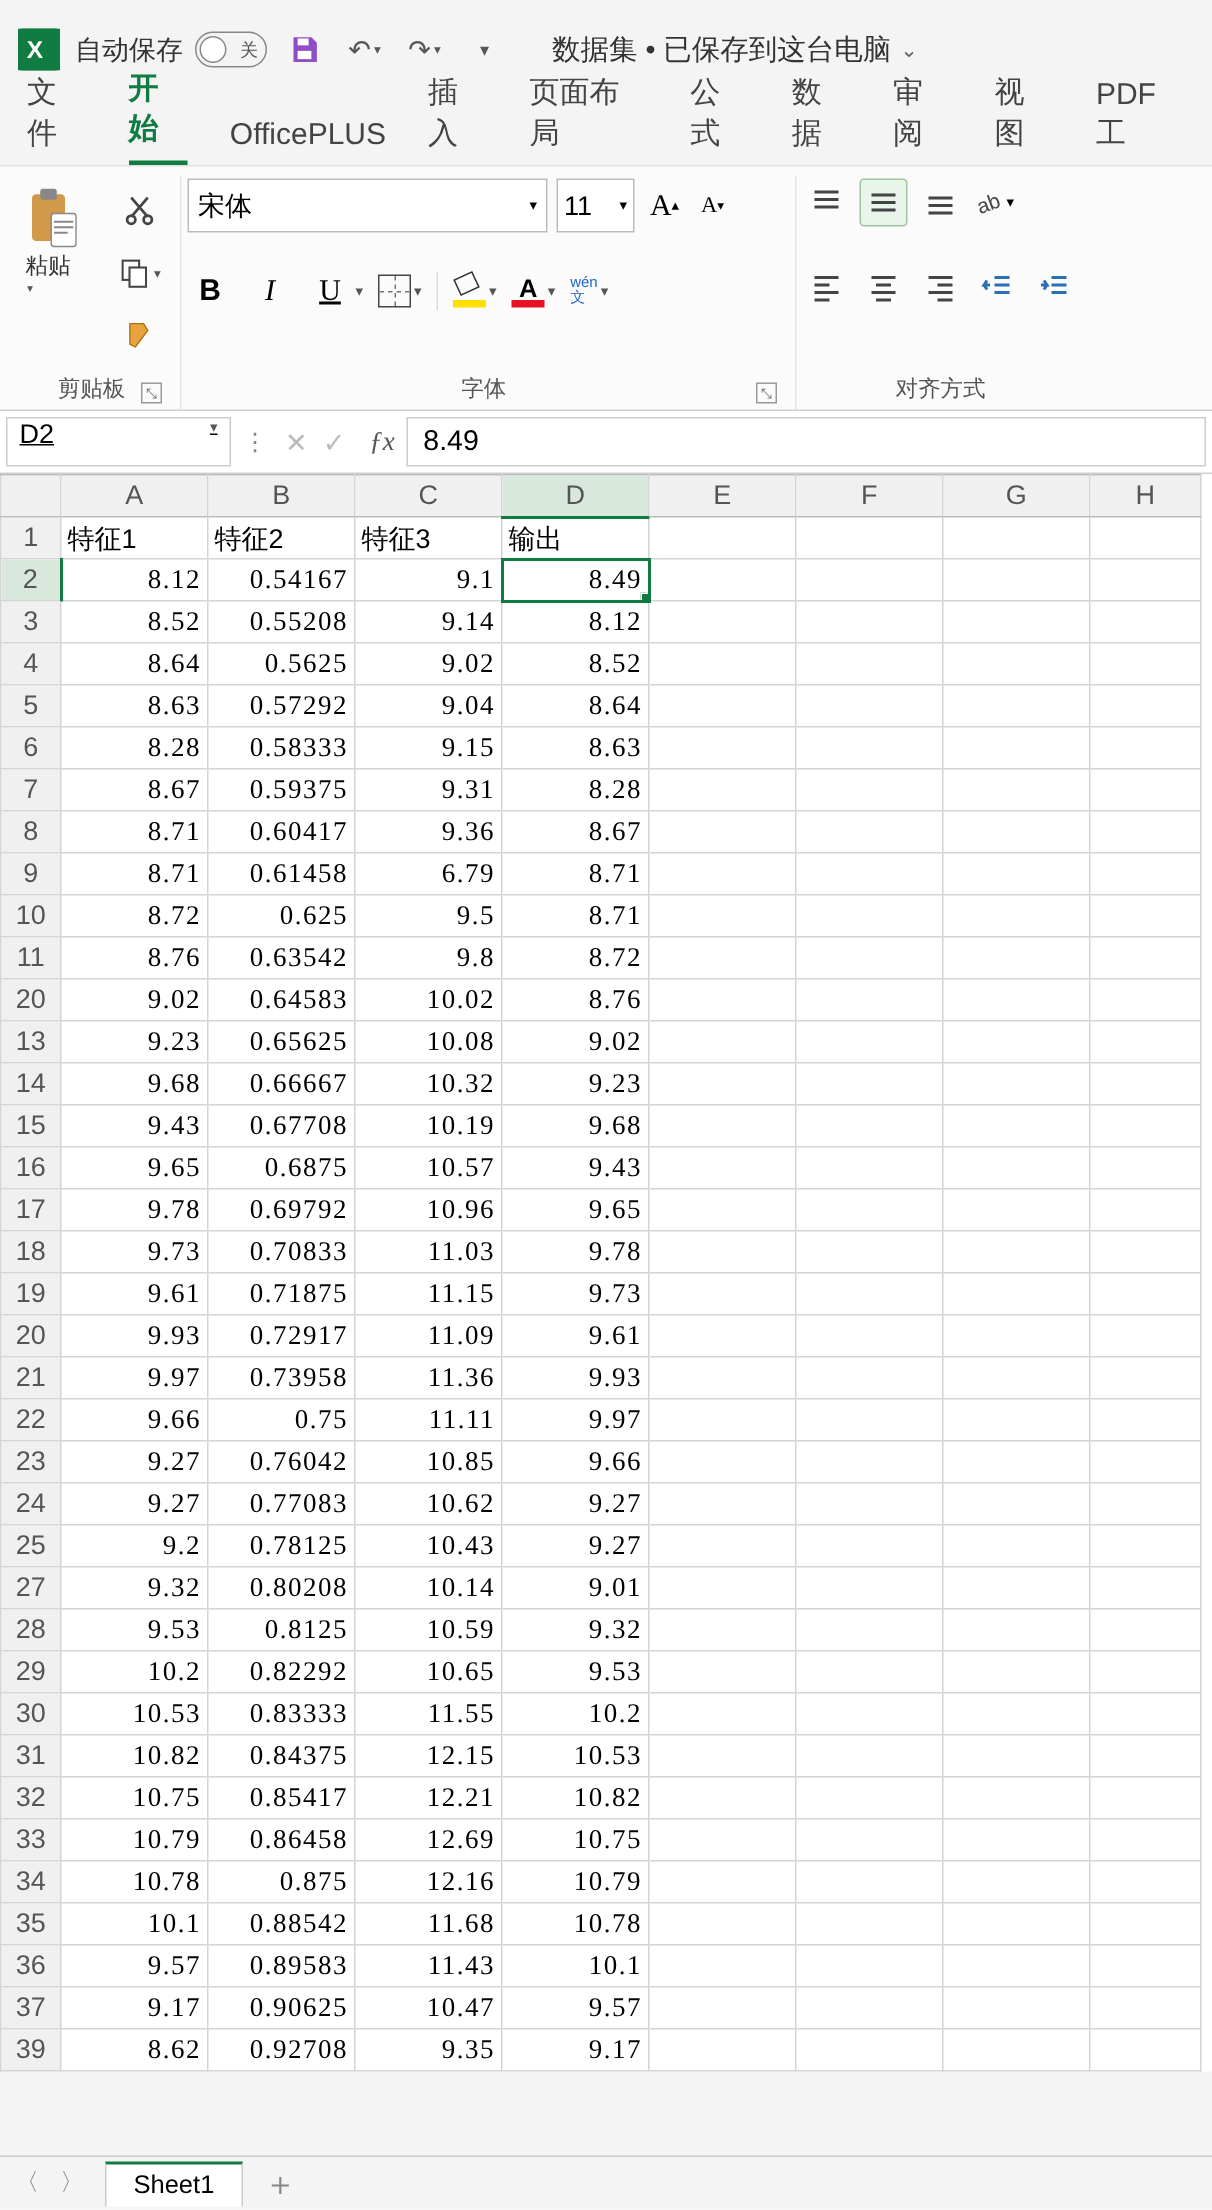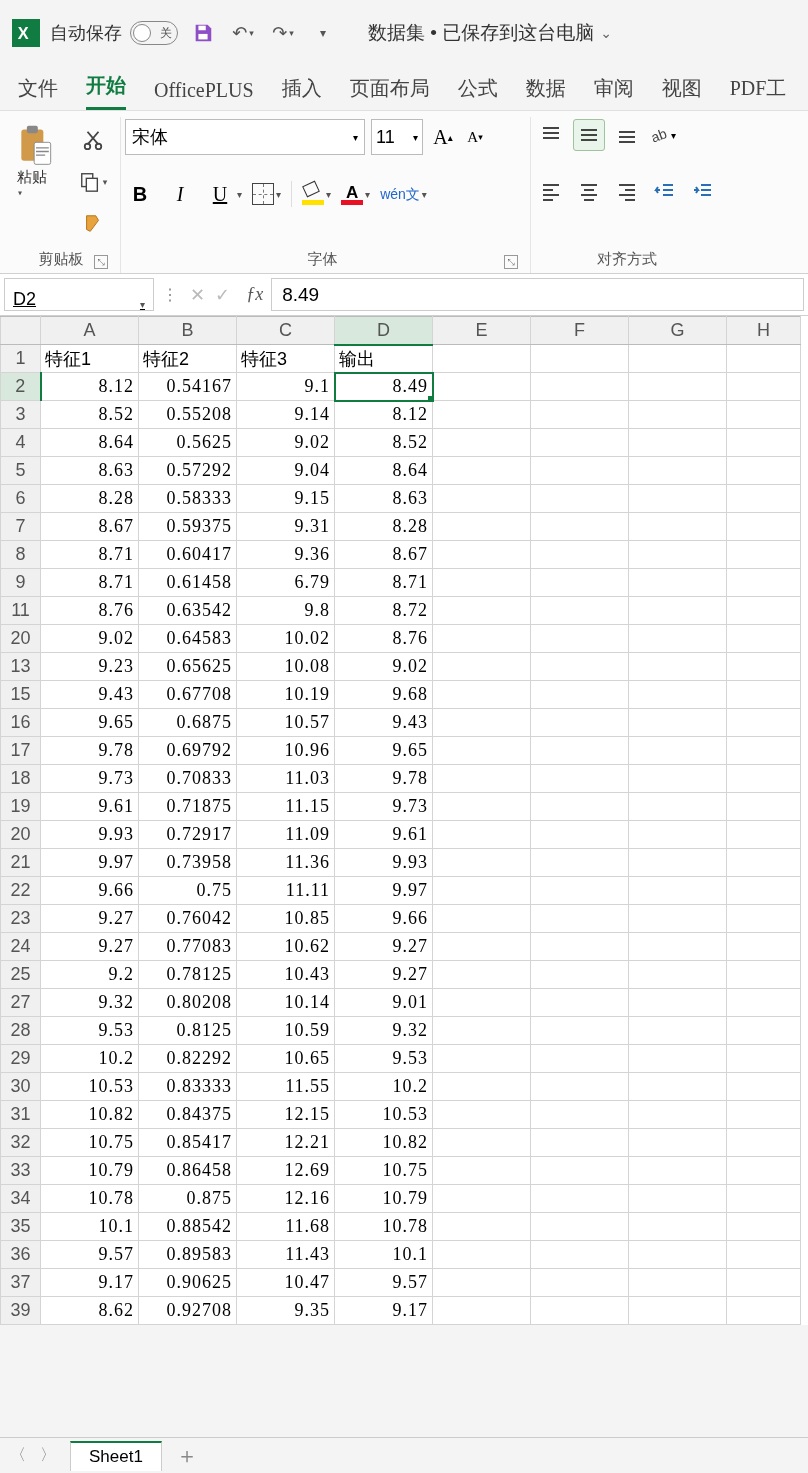--- a/index.html
+++ b/index.html
@@ -48,21 +48,20 @@
   
   .ribbon-tabs {
     height: 44px;
     display: flex;
     align-items: flex-end;
     padding: 0 18px;
     gap: 28px;
     background: #f4f4f4;
     font-size: 20px;
     color: #444;
-    font-family: Liberation Serif, serif;
   }
   .ribbon-tab { padding-bottom: 8px; cursor: pointer; }
   .ribbon-tab.active {
     font-weight: 700; color: #107c41;
     border-bottom: 3px solid #107c41;
   }
   
   .ribbon {
     background: #fbfbfb;
     border-top: 1px solid #e0e0e0;
@@ -117,36 +116,36 @@
   .combo { display:flex; align-items:center; }
   .combo .dd { font-size:10px;color:#555;margin-left:2px;}
   .border-icon{width:22px;height:22px;border:1px solid #444;position:relative;}
   .border-icon::before{content:"";position:absolute;left:0;right:0;top:50%;border-top:1px dashed #777;}
   .border-icon::after{content:"";position:absolute;top:0;bottom:0;left:50%;border-left:1px dashed #777;}
   .fill-icon{width:22px;height:22px;position:relative;}
   .fb-bucket{position:absolute;top:0;left:2px;width:14px;height:12px;border:1px solid #333;transform:rotate(-25deg);}
   .fill-bar{position:absolute;bottom:0;left:0;width:22px;height:5px;background:#ffe000;}
   .fontcolor-icon{position:relative;width:22px;height:22px;display:flex;align-items:flex-start;justify-content:center;font-size:17px;font-weight:700;}
   .fc-bar{position:absolute;bottom:0;left:0;width:22px;height:5px;background:#e81123;}
-  .wen-btn{font-size:14px;color:#2266cc;display:flex;flex-direction:row;line-height:1;}
+  .wen-btn{font-size:10px;color:#2266cc;display:flex;flex-direction:column;line-height:1;}
   
   .align-group .row{display:flex;gap:6px;}
   .align-group .row + .row{margin-top:20px;}
   .abtn{width:32px;height:32px;display:flex;align-items:center;justify-content:center;}
   .abtn svg{width:22px;height:22px;}
   .abtn.active{border:1px solid #9fc39f;background:#e9f4ea;border-radius:3px;}
   .orient{display:flex;align-items:center;}
   
   .formula-row{
     height:42px;background:#fff;border-bottom:1px solid #d0d0d0;
     display:flex;align-items:stretch;
   }
   .name-box{
     width:150px;border:1px solid #ccc;margin:4px;background:#fff;
-    display:flex;align-items:flex-end;justify-content:space-between;padding:0 8px;font-size:18px;text-decoration:underline;
+    display:flex;align-items:flex-start;justify-content:space-between;padding:0 8px;font-size:18px;text-decoration:underline;
   }
   .nb-dd{font-size:10px;color:#555;}
   .fx-insert{width:24px;display:flex;align-items:center;justify-content:center;color:#888;}
   .fx-btns{display:flex;align-items:center;gap:10px;padding:0 8px;color:#bbb;font-size:18px;}
   .fx-label{font-style:italic;font-family:"Times New Roman",serif;font-size:18px;color:#555;padding:0 8px;display:flex;align-items:center;}
   .formula-input{
     flex:1;border:1px solid #ccc;margin:4px 4px 4px 0;background:#fff;
     display:flex;align-items:center;padding:0 10px;font-size:19px;
   }
   
@@ -523,20 +522,31 @@
           <td class="cell-num">8.71</td>
           <td class="cell-num">0.61458</td>
           <td class="cell-num">6.79</td>
           <td class="cell-num">8.71</td>
           <td></td>
           <td></td>
           <td></td>
           <td></td>
         </tr>
         <tr>
+          <th class="rowhdr">10</th>
+          <td class="cell-num">8.72</td>
+          <td class="cell-num">0.625</td>
+          <td class="cell-num">9.5</td>
+          <td class="cell-num">8.71</td>
+          <td></td>
+          <td></td>
+          <td></td>
+          <td></td>
+        </tr>
+        <tr>
           <th class="rowhdr">11</th>
           <td class="cell-num">8.76</td>
           <td class="cell-num">0.63542</td>
           <td class="cell-num">9.8</td>
           <td class="cell-num">8.72</td>
           <td></td>
           <td></td>
           <td></td>
           <td></td>
         </tr>
@@ -550,20 +560,31 @@
           <td></td>
           <td></td>
           <td></td>
         </tr>
         <tr>
           <th class="rowhdr">13</th>
           <td class="cell-num">9.23</td>
           <td class="cell-num">0.65625</td>
           <td class="cell-num">10.08</td>
           <td class="cell-num">9.02</td>
+          <td></td>
+          <td></td>
+          <td></td>
+          <td></td>
+        </tr>
+        <tr>
+          <th class="rowhdr">14</th>
+          <td class="cell-num">9.68</td>
+          <td class="cell-num">0.66667</td>
+          <td class="cell-num">10.32</td>
+          <td class="cell-num">9.23</td>
           <td></td>
           <td></td>
           <td></td>
           <td></td>
         </tr>
         <tr>
           <th class="rowhdr">15</th>
           <td class="cell-num">9.43</td>
           <td class="cell-num">0.67708</td>
           <td class="cell-num">10.19</td>

